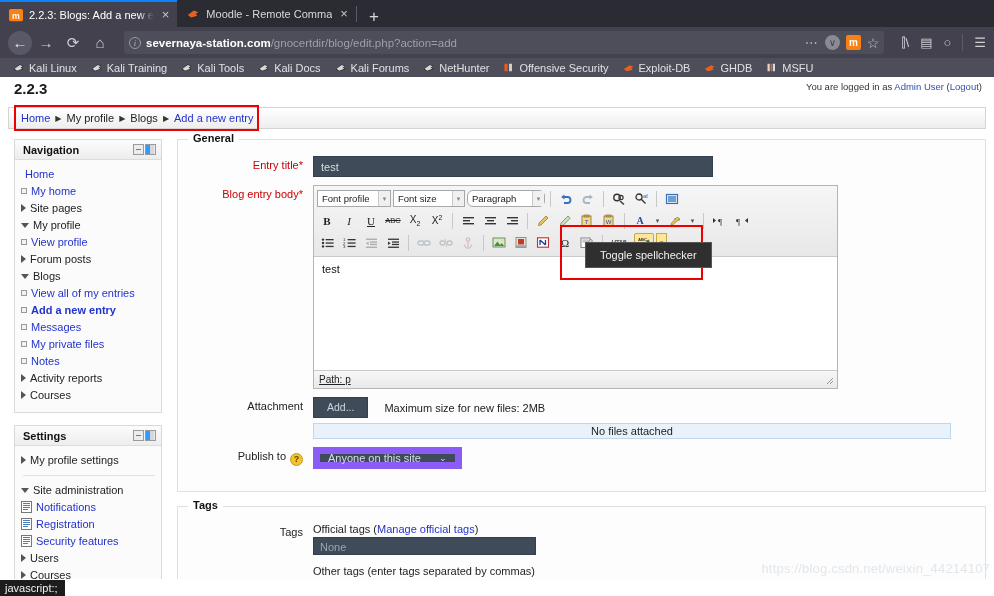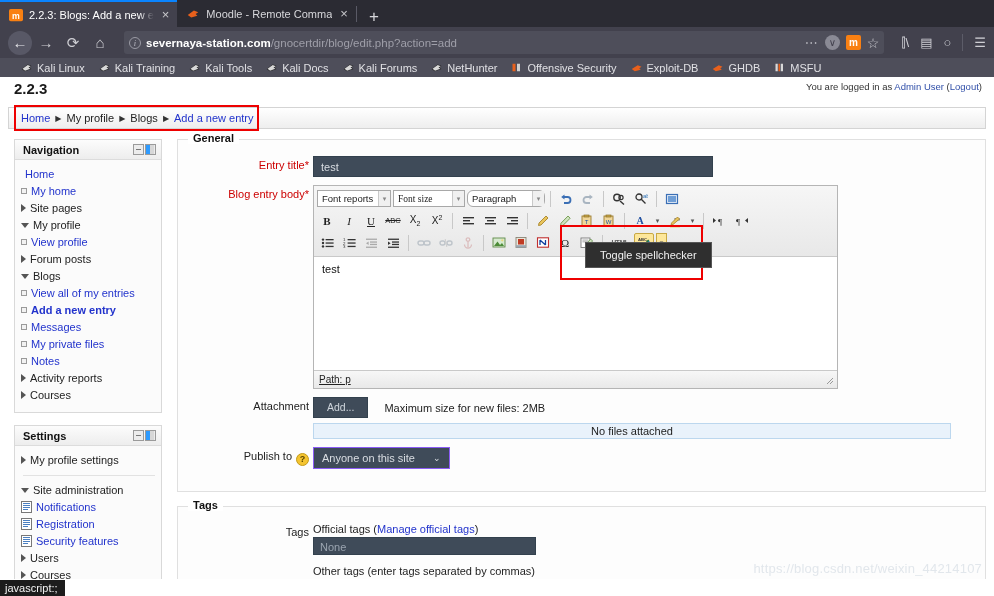--- a/index.html
+++ b/index.html
@@ -61,21 +61,21 @@
     font-size: 10px; text-align:center; line-height:15px; }
   .m-badge { width: 15px; height: 15px; background: #f98012; color: #fff; font-size: 10px;
     font-weight: bold; text-align: center; line-height: 15px; border-radius: 2px; }
   .star { color: #c6c6cc; font-size: 14px; }
   .navbar-right { display: flex; align-items: center; gap: 11px; padding-left: 10px; }
   .navbar-right .ic { color: #cfcfd4; font-size: 13px; }
   .vsep { width: 1px; height: 17px; background: #5c5c68; }
 
   .bookmarks {
     height: 19px; background: #4e4e5a; display: flex; align-items: center;
-    padding: 0 14px; gap: 0px; font-size: 11px; color: #e0e0e4;
+    padding: 0 6px; gap: 0px; font-size: 11px; color: #e0e0e4;
   }
   .bm { display: flex; align-items: center; gap: 4px; padding: 0 7px; white-space: nowrap; }
   .bm-ico { width: 12px; height: 11px; display: block; }
 
   
   #page {
     position: absolute; top: 77px; left: 0; width: 994px; height: 502px;
     background: #fff; overflow: hidden;
   }
   .page-inner { width: 994px; padding: 0 8px; }
@@ -139,21 +139,21 @@
   .indent3 { padding-left: 26px; }
 
   .sep-line { border-top: 1px solid #e2e2e2; margin: 5px 2px; }
 
   
   .fieldset { border: 1px solid #e0e0e0; background: #fdfdfd; padding: 0 0 10px 0; margin-bottom: 14px; position: relative; }
   .legend { position: absolute; top: -8px; left: 10px; background: #fff; padding: 0 5px;
     font-size: 11px; font-weight: bold; color: #111; }
   .fs-inner { padding: 16px 10px 4px 10px; }
   .frow { display: flex; align-items: flex-start; margin-bottom: 8px; }
-  .flabel { width: 125px; flex: 0 0 125px; text-align: right; padding: 3px 4px 0 0;
+  .flabel { width: 125px; flex: 0 0 125px; text-align: right; padding: 3px 10px 0 0;
     font-size: 11px; color: #222; }
   .flabel .req { color: #cc0000; font-size: 11px; }
   .flabel.red { color: #cc0000; }
   .fctl { flex: 1 1 auto; min-width: 0; }
 
   .txtinput {
     background: #3f4b59; border: 1px solid #33414e; color: #d9dde2; height: 21px;
     font-size: 11px; padding: 0 7px; line-height: 20px; display: block;
   }
   .txtinput.title-in { width: 400px; }
@@ -165,21 +165,21 @@
   .mce-sel {
     height: 17px; background: #fff; border: 1px solid #a8a8a8; font-size: 9.5px; color: #222;
     display: flex; align-items: center; padding: 0 0 0 4px;
   }
   .mce-sel .lbl2 { flex: 1 1 auto; }
   .mce-sel .caret {
     width: 12px; height: 15px; border-left: 1px solid #c9c9c9; background: #f0f0f0;
     display:flex; align-items:center; justify-content:center; color:#888; font-size:7px;
   }
   .w-family { width: 74px; }
-  .w-size { width: 72px; font-family: Liberation Serif, serif; }
+  .w-size { width: 72px; }
   .w-para { width: 78px; border-radius: 6px; }
   .mce-btn {
     width: 20px; height: 19px; display: flex; align-items: center; justify-content: center;
     font-size: 11px; color: #222;
   }
   .mce-sep { width: 1px; height: 16px; background: #c8c8c8; margin: 0 3px; }
   .mce-ico { display:block; }
   .mce-btn.active-hl { background: #fde79a; border: 1px solid #c8a843; border-radius: 2px; }
   .mce-caret-btn { width: 11px; height: 19px; display:flex; align-items:center; justify-content:center;
     color:#555; font-size: 7px; }
@@ -212,34 +212,34 @@
     background: #e9f2fb; border: 1px solid #bcd7ee; height: 16px; margin-top: 5px;
     display: flex; align-items: center; justify-content: center; font-size: 11px; color: #222;
     width: 638px;
   }
   .qmark {
     width: 13px; height: 13px; border-radius: 50%; background: #f4c430; border: 1px solid #c39a18;
     color: #5a4500; font-size: 9px; font-weight: bold; text-align: center; line-height: 11px;
     display: inline-block; vertical-align: -2px; margin-left: 4px;
   }
   .selectbox {
-    background: #3f4b59; border: 1px solid #8b5cf6; color: #d9dde2; font-size: 11px;
+    background: #3f4b59; border: 7px solid #8b5cf6; color: #d9dde2; font-size: 11px;
     height: 22px; padding: 0 8px; display: inline-flex; align-items: center; gap: 18px;
   }
   .selectbox .dn { font-size: 9px; }
 
   .taglabel { font-size: 11px; color: #222; margin-bottom: 2px; }
   .taglabel a { color: #2233cc; text-decoration: none; }
   .tagselect {
     background: #3f4b59; border: 1px solid #33414e; color: #9aa4af; font-size: 11px;
     width: 223px; height: 18px; padding: 1px 6px; line-height: 16px;
   }
 
   .watermark {
-    position: absolute; right: 12px; bottom: 3px; font-size: 13px; color: #e2e7ec;
+    position: absolute; right: 4px; bottom: 3px; font-size: 13px; color: #e2e7ec;
     letter-spacing: .2px; pointer-events: none;
   }
 
   .statusbar {
     position: absolute; left: 0; bottom: 0; background: #1c1c1c; color: #f3f3f3;
     font-size: 11px; padding: 2px 7px 2px 5px; z-index: 50;
   }
   .bottom-edge { position:absolute; left:0; bottom:0; width:994px; height:4px; background:#ffffff; }
 </style>
 </head>
@@ -590,21 +590,21 @@
 
               <div class="frow">
                 <div class="flabel red"><span>Blog entry body</span><span class="req">*</span></div>
                 <div class="fctl" style="position:relative;">
                   <div class="mce">
 
                     <div class="mce-toolbar">
 
                       <div class="mce-row">
                         <div class="mce-sel w-family">
-                          <span class="lbl2">Font reports</span>
+                          <span class="lbl2">Font profile</span>
                           <span class="caret">▾</span>
                         </div>
                         <div class="mce-sel w-size">
                           <span class="lbl2">Font size</span>
                           <span class="caret">▾</span>
                         </div>
                         <div class="mce-sel w-para">
                           <span class="lbl2">Paragraph</span>
                           <span class="caret">▾</span>
                         </div>

